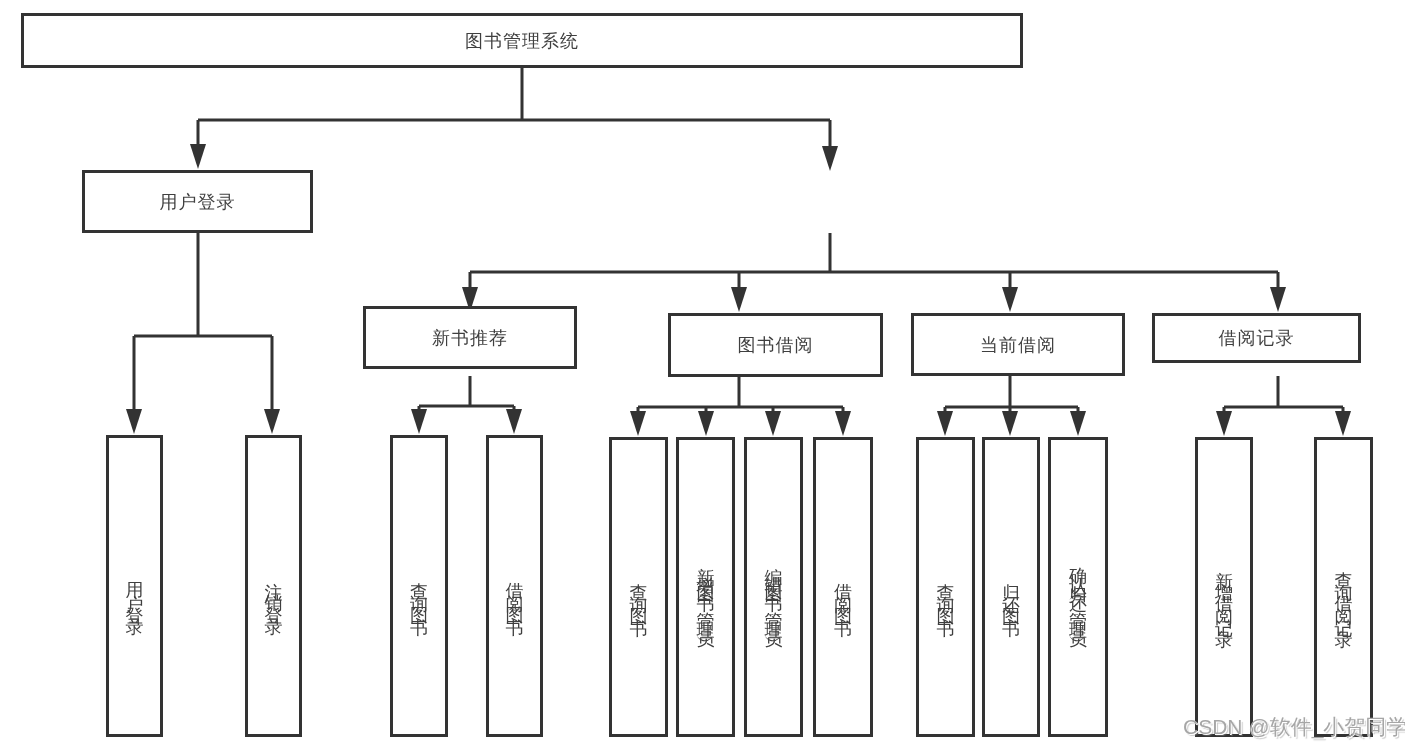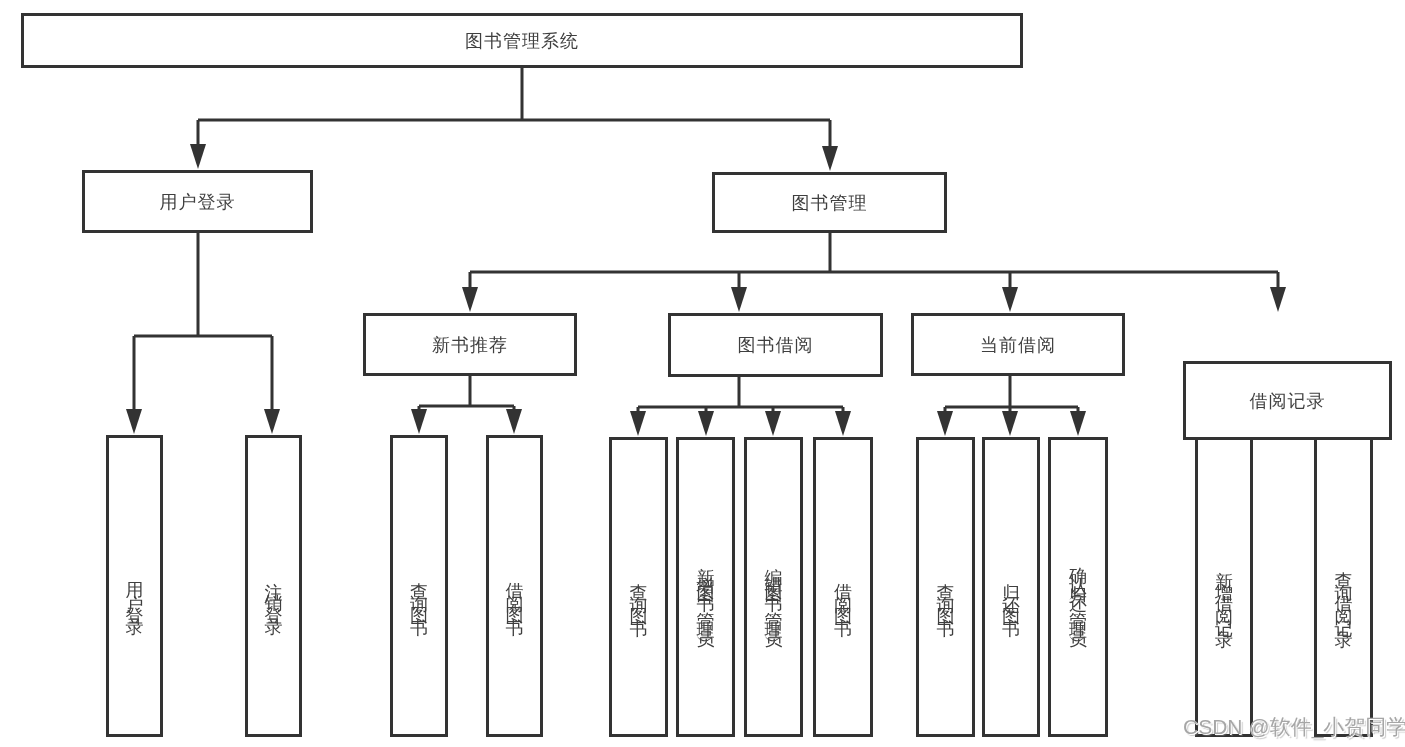--- a/index.html
+++ b/index.html
@@ -100,34 +100,31 @@
     </g>
   </svg>
 
   <div class="node" style="left:21px; top:13px; width:1002px; height:55px;">
     <span>图书管理系统</span>
   </div>
 
   <div class="node" style="left:82px; top:170px; width:231px; height:63px;">
     <span>用户登录</span>
   </div>
-  <div class="node" style="left:712px; top:172px; width:235px; height:61px;">
-    <span>图书管理</span>
-  </div>
 
-  <div class="node" style="left:363px; top:313px; width:214px; height:63px;">
+  <div class="node" style="left:363px; top:306px; width:214px; height:63px;">
     <span>新书推荐</span>
   </div>
   <div class="node" style="left:668px; top:313px; width:215px; height:64px;">
     <span>图书借阅</span>
   </div>
   <div class="node" style="left:903px; top:313px; width:214px; height:63px;margin-left:8px;">
     <span>当前借阅</span>
   </div>
-  <div class="node" style="left:1183px; top:313px; width:209px; height:79px;margin-top:48px;">
+  <div class="node" style="left:1152px; top:313px; width:209px; height:50px;">
     <span>借阅记录</span>
   </div>
 
   <div class="node leaf" style="left:106px; top:435px; width:57px; height:302px;">
     <span class="vlabel">用户登录</span>
   </div>
   <div class="node leaf" style="left:245px; top:435px; width:57px; height:302px;">
     <span class="vlabel">注销登录</span>
   </div>
 

